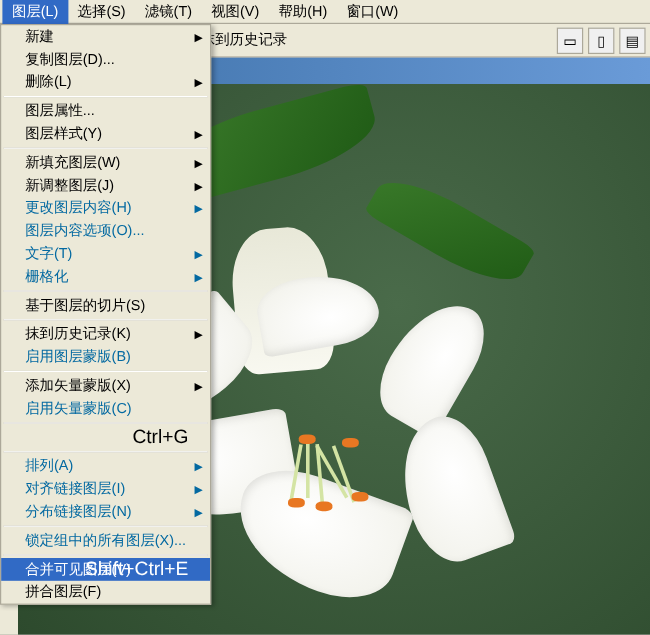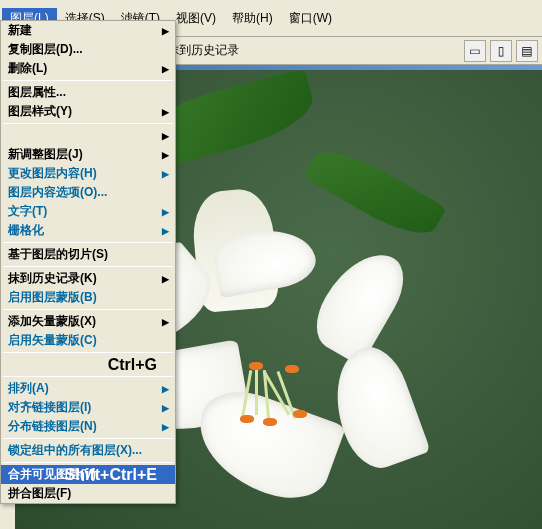--- a/index.html
+++ b/index.html
@@ -1,18 +1,18 @@
 <!DOCTYPE html>
 <html><head>
 <meta charset="utf-8">
 <style>
 * { margin: 0; padding: 0; box-sizing: border-box; font-family: "SimSun", "Microsoft YaHei", sans-serif; font-size: 12px; }
 body { background: #ece9d8; width: 542px; height: 529px; overflow: hidden; position: relative; }
 
-.menubar { background: #ece9d8; height: 37px; display: flex; align-items: center; padding: 0 2px; border-bottom: 1px solid #aca899; }
+.menubar { background: #ece9d8; height: 20px; display: flex; align-items: center; padding: 0 2px; border-bottom: 1px solid #aca899; }
 .menubar-item { padding: 2px 8px; cursor: default; }
 .menubar-item.active { background: #316ac5; color: white; }
 
 .toolbar { background: #ece9d8; height: 28px; border-bottom: 1px solid #aca899; display: flex; align-items: center; padding: 2px 4px; gap: 4px; }
 .tool-btn { width: 22px; height: 22px; border: 1px solid #aca899; background: #f0f0f0; display: flex; align-items: center; justify-content: center; }
 .flow-label { margin-left: 4px; }
 .flow-input { width: 50px; height: 18px; border: 1px solid #7f9db9; background: white; padding: 0 2px; display: flex; align-items: center; justify-content: space-between; }
 .flow-input span:last-child { font-size: 9px; }
 .hist-check { margin-left: 8px; display: flex; align-items: center; gap: 2px; }
 .hist-box { width: 12px; height: 12px; border: 1px solid #7f9db9; background: white; }
@@ -39,21 +39,21 @@
 .trumpet { position: absolute; width: 80px; height: 120px; top: 120px; left: 180px; background: linear-gradient(to bottom, #e8e8d8, #f8f8f0); border-radius: 40% 40% 20% 20%; transform: rotate(-5deg); }
 .stamen { position: absolute; width: 3px; height: 50px; background: #d4e4a4; }
 .anther { position: absolute; width: 14px; height: 8px; background: #e87722; border-radius: 40%; }
 .s1 { top: 300px; left: 230px; transform: rotate(10deg); } .a1 { top: 345px; left: 225px; }
 .s2 { top: 300px; left: 250px; transform: rotate(-5deg); } .a2 { top: 348px; left: 248px; }
 .s3 { top: 300px; left: 270px; transform: rotate(-20deg); } .a3 { top: 340px; left: 278px; }
 .s4 { top: 295px; left: 240px; transform: rotate(0deg); } .a4 { top: 292px; left: 234px; }
 .s5 { top: 298px; left: 260px; transform: rotate(-30deg); } .a5 { top: 295px; left: 270px; }
 
 .dropdown { position: absolute; top: 20px; left: 0; width: 176px; background: #ece9d8; border: 1px solid #aca899; box-shadow: 2px 2px 4px rgba(0,0,0,0.3); z-index: 100; }
-.menu-item { height: 19px; display: flex; align-items: center; padding: 0 18px 0 7px; position: relative; cursor: default; font-weight: bold; }
+.menu-item { height: 19px; display: flex; align-items: center; padding: 0 18px 0 20px; position: relative; cursor: default; }
 .menu-item.disabled { color: #0369a1; }
 .menu-item.highlighted { background: #316ac5; color: white; }
 .menu-sep { height: 1px; background: #aca899; margin: 2px 2px; border-bottom: 1px solid #fff; }
 .menu-arrow { position: absolute; right: 6px; font-size: 9px; }
 .menu-shortcut { position: absolute; right: 18px; font-size: 16px; }
 .menu-item.highlighted .menu-shortcut { color: white; }
 </style>
 </head>
 <body>
 
@@ -126,20 +126,21 @@
       <span class="menu-arrow">▶</span>
     </div>
   <div class="menu-sep"></div>
   <div class="menu-item">图层属性...</div>
   <div class="menu-item">
       <span>图层样式(Y)</span>
       <span class="menu-arrow">▶</span>
     </div>
   <div class="menu-sep"></div>
   <div class="menu-item">
+      <span>新填充图层(W)</span>
       <span class="menu-arrow">▶</span>
     </div>
   <div class="menu-item">
       <span>新调整图层(J)</span>
       <span class="menu-arrow">▶</span>
     </div>
   <div class="menu-item disabled">
       <span>更改图层内容(H)</span>
       <span class="menu-arrow">▶</span>
     </div>

